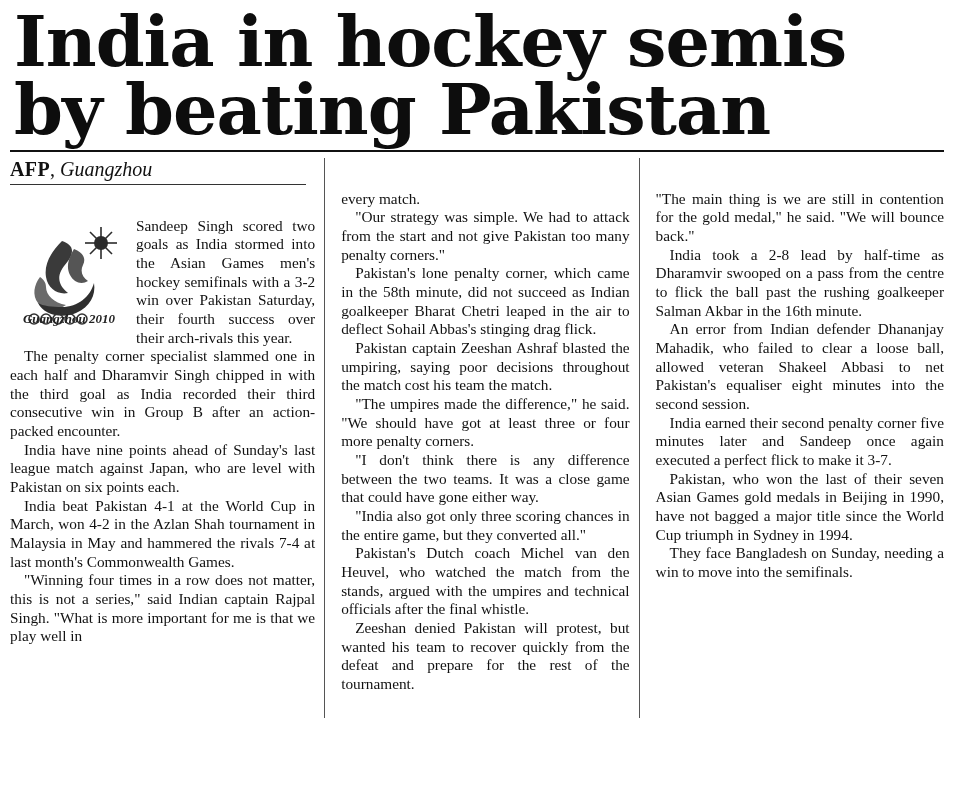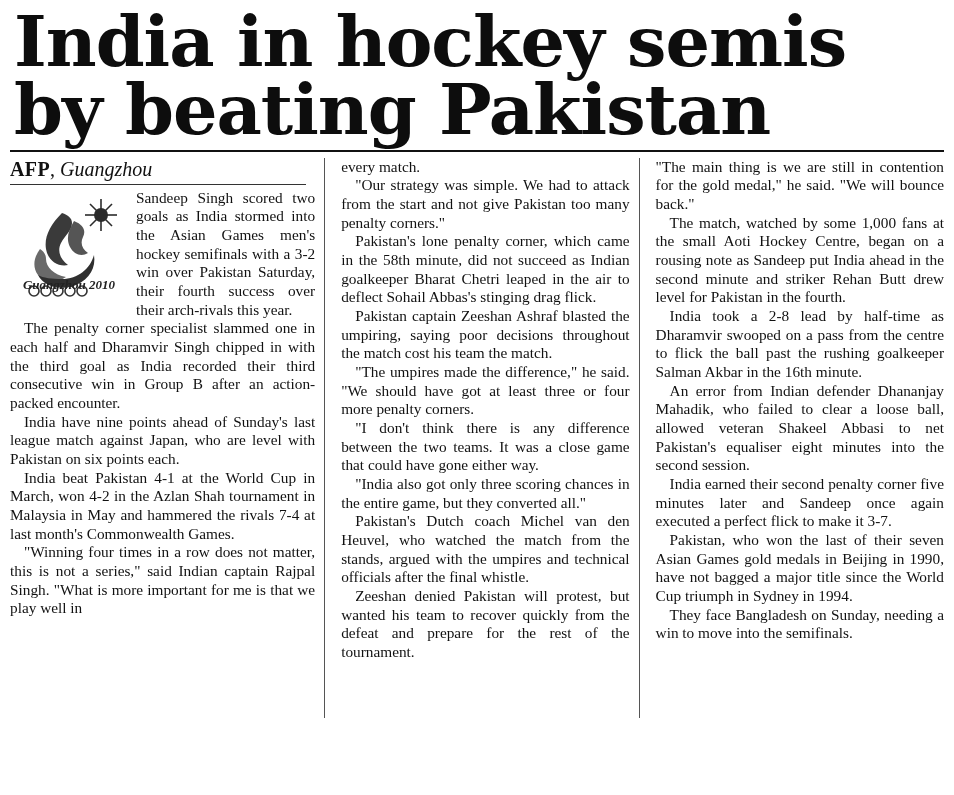--- a/index.html
+++ b/index.html
@@ -73,38 +73,39 @@
   p.body {
     margin: 0;
     font-size: 15.3px;
     line-height: 1.22;
     text-align: justify;
     text-indent: 14px;
     hyphens: auto;
   }
   p.body.first {
     text-indent: 0;
+    margin-top: 32px;
   }
   .logo {
     float: left;
     width: 118px;
     height: 122px;
     margin: 2px 8px 2px 0;
     shape-outside: margin-box;
     position: relative;
   }
   .logo svg { display: block; }
   .col1-text {
     font-size: 15.3px;
     line-height: 1.22;
     text-align: justify;
   }
   .logo-caption {
     position: absolute;
-    bottom: 20px;
+    bottom: 14px;
     left: 0;
     width: 118px;
     text-align: center;
     font-family: "Liberation Serif", serif;
     font-style: italic;
     font-weight: bold;
     font-size: 13px;
     color: #222;
     margin-top: 16px;
   }
@@ -177,21 +178,20 @@
       <p class="body">Pakistan captain Zeeshan Ashraf blasted the umpiring, saying poor decisions throughout the match cost his team the match.</p>
       <p class="body">"The umpires made the difference," he said. "We should have got at least three or four more penalty corners.</p>
       <p class="body">"I don't think there is any difference between the two teams. It was a close game that could have gone either way.</p>
       <p class="body">"India also got only three scoring chances in the entire game, but they converted all."</p>
       <p class="body">Pakistan's Dutch coach Michel van den Heuvel, who watched the match from the stands, argued with the umpires and technical officials after the final whistle.</p>
       <p class="body">Zeeshan denied Pakistan will protest, but wanted his team to recover quickly from the defeat and prepare for the rest of the tournament.</p>
     </div>
 
     <div class="col">
       <p class="body first">"The main thing is we are still in contention for the gold medal," he said. "We will bounce back."</p>
-      <p class="body">The match, watched by some 1,000 fans at the small Aoti Hockey Centre, began on a rousing note as Sandeep put India ahead in the second minute and striker Rehan Butt drew level for Pakistan in the fourth.</p>
       <p class="body">India took a 2-8 lead by half-time as Dharamvir swooped on a pass from the centre to flick the ball past the rushing goalkeeper Salman Akbar in the 16th minute.</p>
       <p class="body">An error from Indian defender Dhananjay Mahadik, who failed to clear a loose ball, allowed veteran Shakeel Abbasi to net Pakistan's equaliser eight minutes into the second session.</p>
       <p class="body">India earned their second penalty corner five minutes later and Sandeep once again executed a perfect flick to make it 3-7.</p>
       <p class="body">Pakistan, who won the last of their seven Asian Games gold medals in Beijing in 1990, have not bagged a major title since the World Cup triumph in Sydney in 1994.</p>
       <p class="body">They face Bangladesh on Sunday, needing a win to move into the semifinals.</p>
     </div>
 
   </div>
 </div>
 

